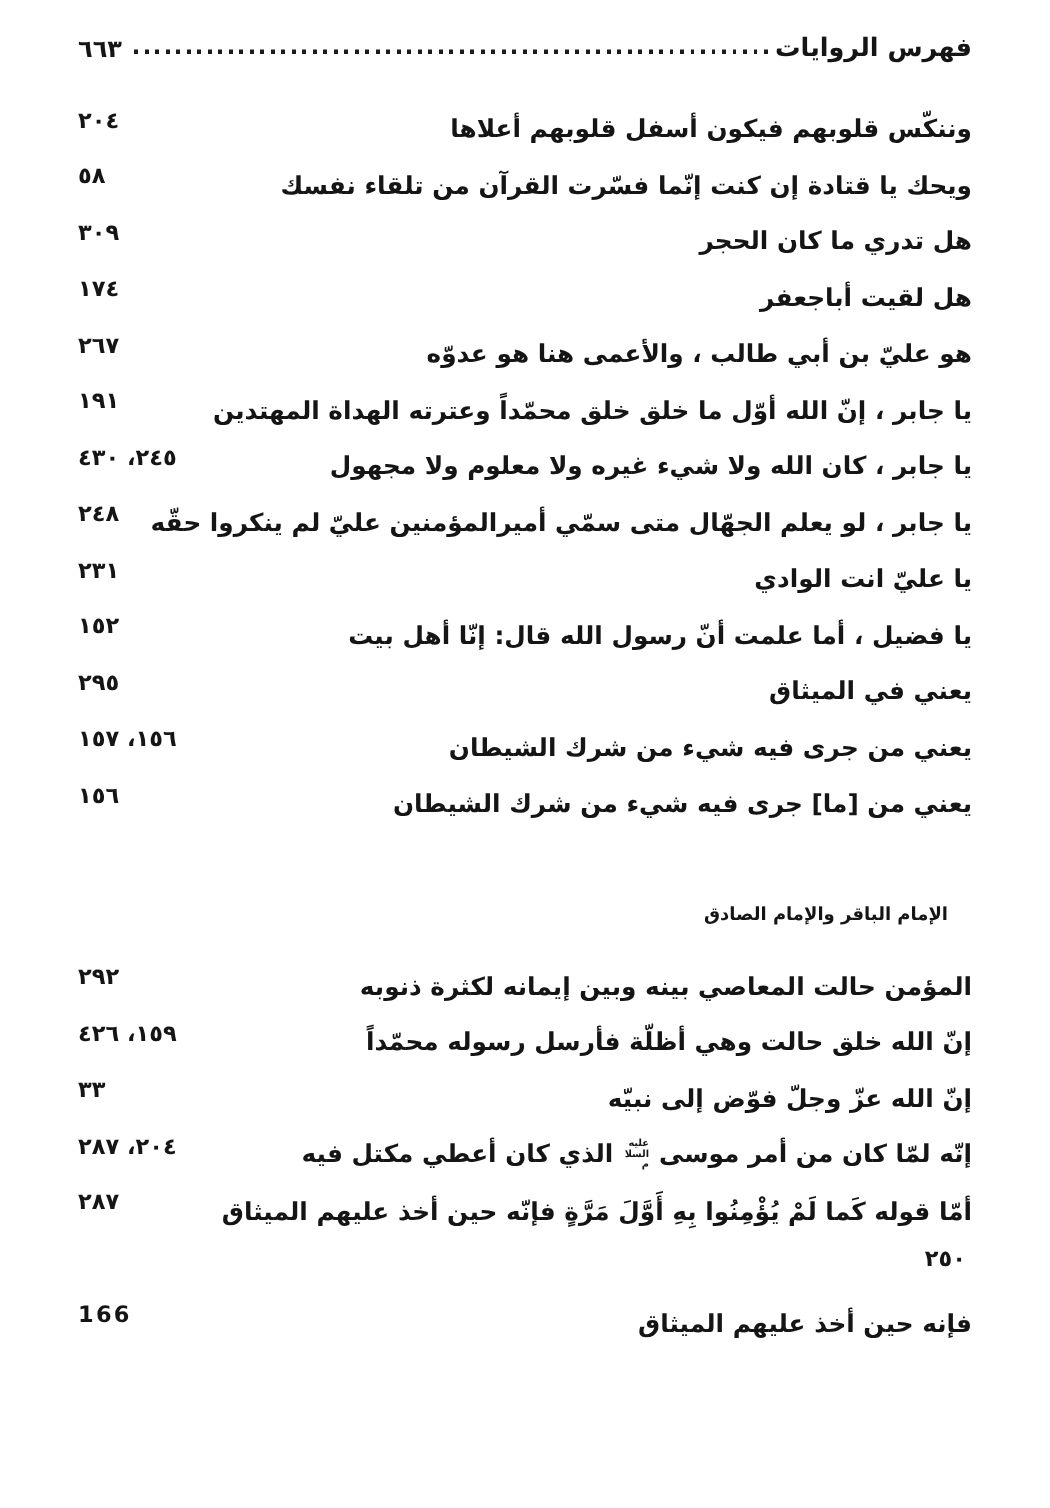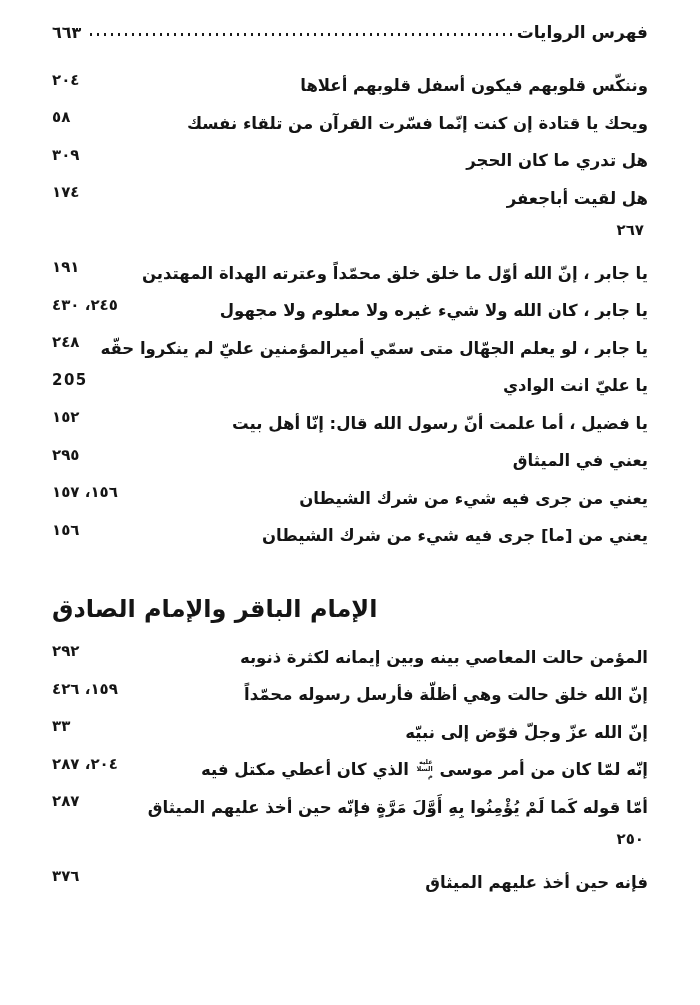--- a/index.html
+++ b/index.html
@@ -58,23 +58,23 @@
     white-space: nowrap;
     margin-top: 12px;
   }
   .entry-pages {
     font-size: 15px;
     letter-spacing: 1.5px;
     white-space: nowrap;
     padding-right: 4px; 
   }
   .section-heading {
-    font-size: 24px;
+    font-size: 12px;
     font-weight: 700;
-    text-align: left;
+    text-align: right;
     margin: 47px 16px 11px 0;
     height: 26px;
     line-height: 26px;
   }
   
   .honorific {
     display: inline-block;
     width: 17px;
     font-size: 6.5px;
     line-height: 1.15;
@@ -106,37 +106,38 @@
       </div>
       <div class="row">
         <span class="entry-text">هل تدري ما كان الحجر</span>
         <span class="entry-pages">٣٠٩</span>
       </div>
       <div class="row">
         <span class="entry-text">هل لقيت أباجعفر</span>
         <span class="entry-pages">١٧٤</span>
       </div>
       <div class="row">
+        <span class="entry-text">هو عليّ بن أبي طالب ، والأعمى هنا هو عدوّه</span>
         <span class="entry-pages">٢٦٧</span>
       </div>
       <div class="row">
         <span class="entry-text">يا جابر ، إنّ الله أوّل ما خلق خلق محمّداً وعترته الهداة المهتدين</span>
         <span class="entry-pages">١٩١</span>
       </div>
       <div class="row">
         <span class="entry-text">يا جابر ، كان الله ولا شيء غيره ولا معلوم ولا مجهول</span>
         <span class="entry-pages">٢٤٥، ٤٣٠</span>
       </div>
       <div class="row">
         <span class="entry-text">يا جابر ، لو يعلم الجهّال متى سمّي أميرالمؤمنين عليّ لم ينكروا حقّه</span>
         <span class="entry-pages">٢٤٨</span>
       </div>
       <div class="row">
         <span class="entry-text">يا عليّ انت الوادي</span>
-        <span class="entry-pages">205</span>
+        <span class="entry-pages">٢٣١</span>
       </div>
       <div class="row">
         <span class="entry-text">يا فضيل ، أما علمت أنّ رسول الله قال: إنّا أهل بيت</span>
         <span class="entry-pages">١٥٢</span>
       </div>
       <div class="row">
         <span class="entry-text">يعني في الميثاق</span>
         <span class="entry-pages">٢٩٥</span>
       </div>
       <div class="row">
@@ -166,16 +167,16 @@
       </div>
       <div class="row">
         <span class="entry-text">أمّا قوله كَما لَمْ يُؤْمِنُوا بِهِ أَوَّلَ مَرَّةٍ فإنّه حين أخذ عليهم الميثاق</span>
         <span class="entry-pages">٢٨٧</span>
       </div>
       <div class="row">
         <span class="entry-pages">٢٥٠</span>
       </div>
       <div class="row">
         <span class="entry-text">فإنه حين أخذ عليهم الميثاق</span>
-        <span class="entry-pages">٣٧٦</span>
+        <span class="entry-pages">166</span>
       </div>
     </div>
 </div>
 
 </body></html>

